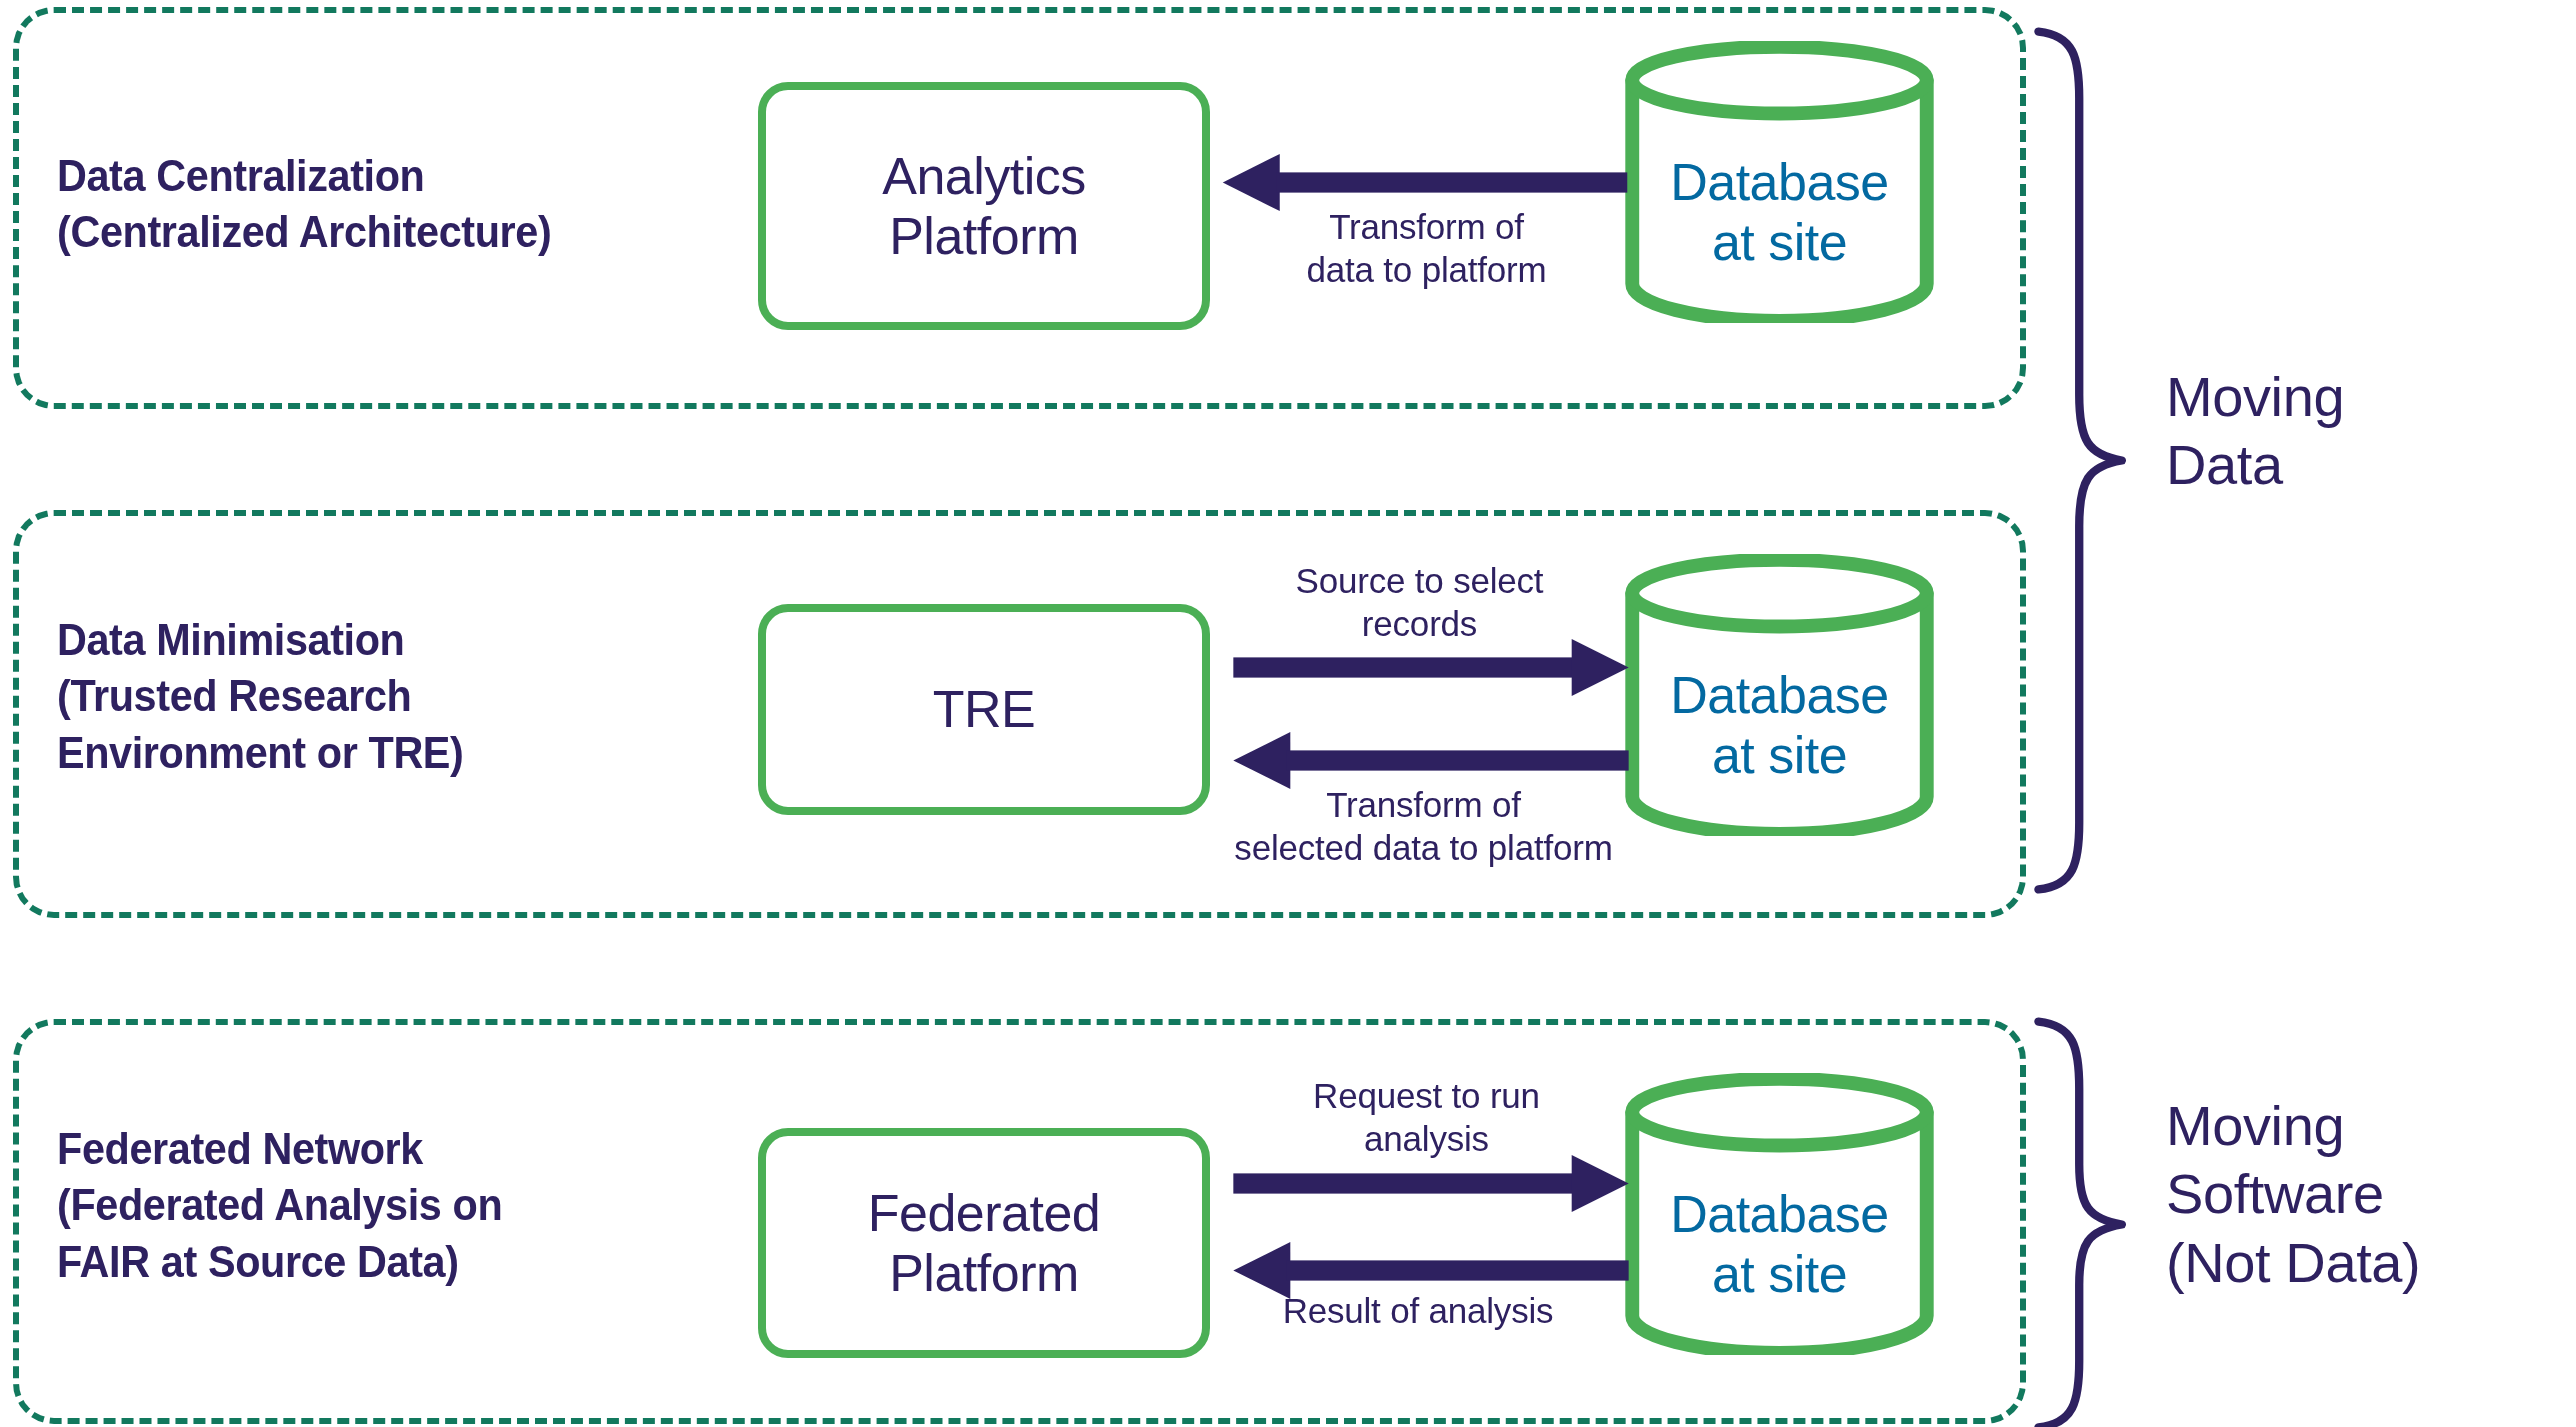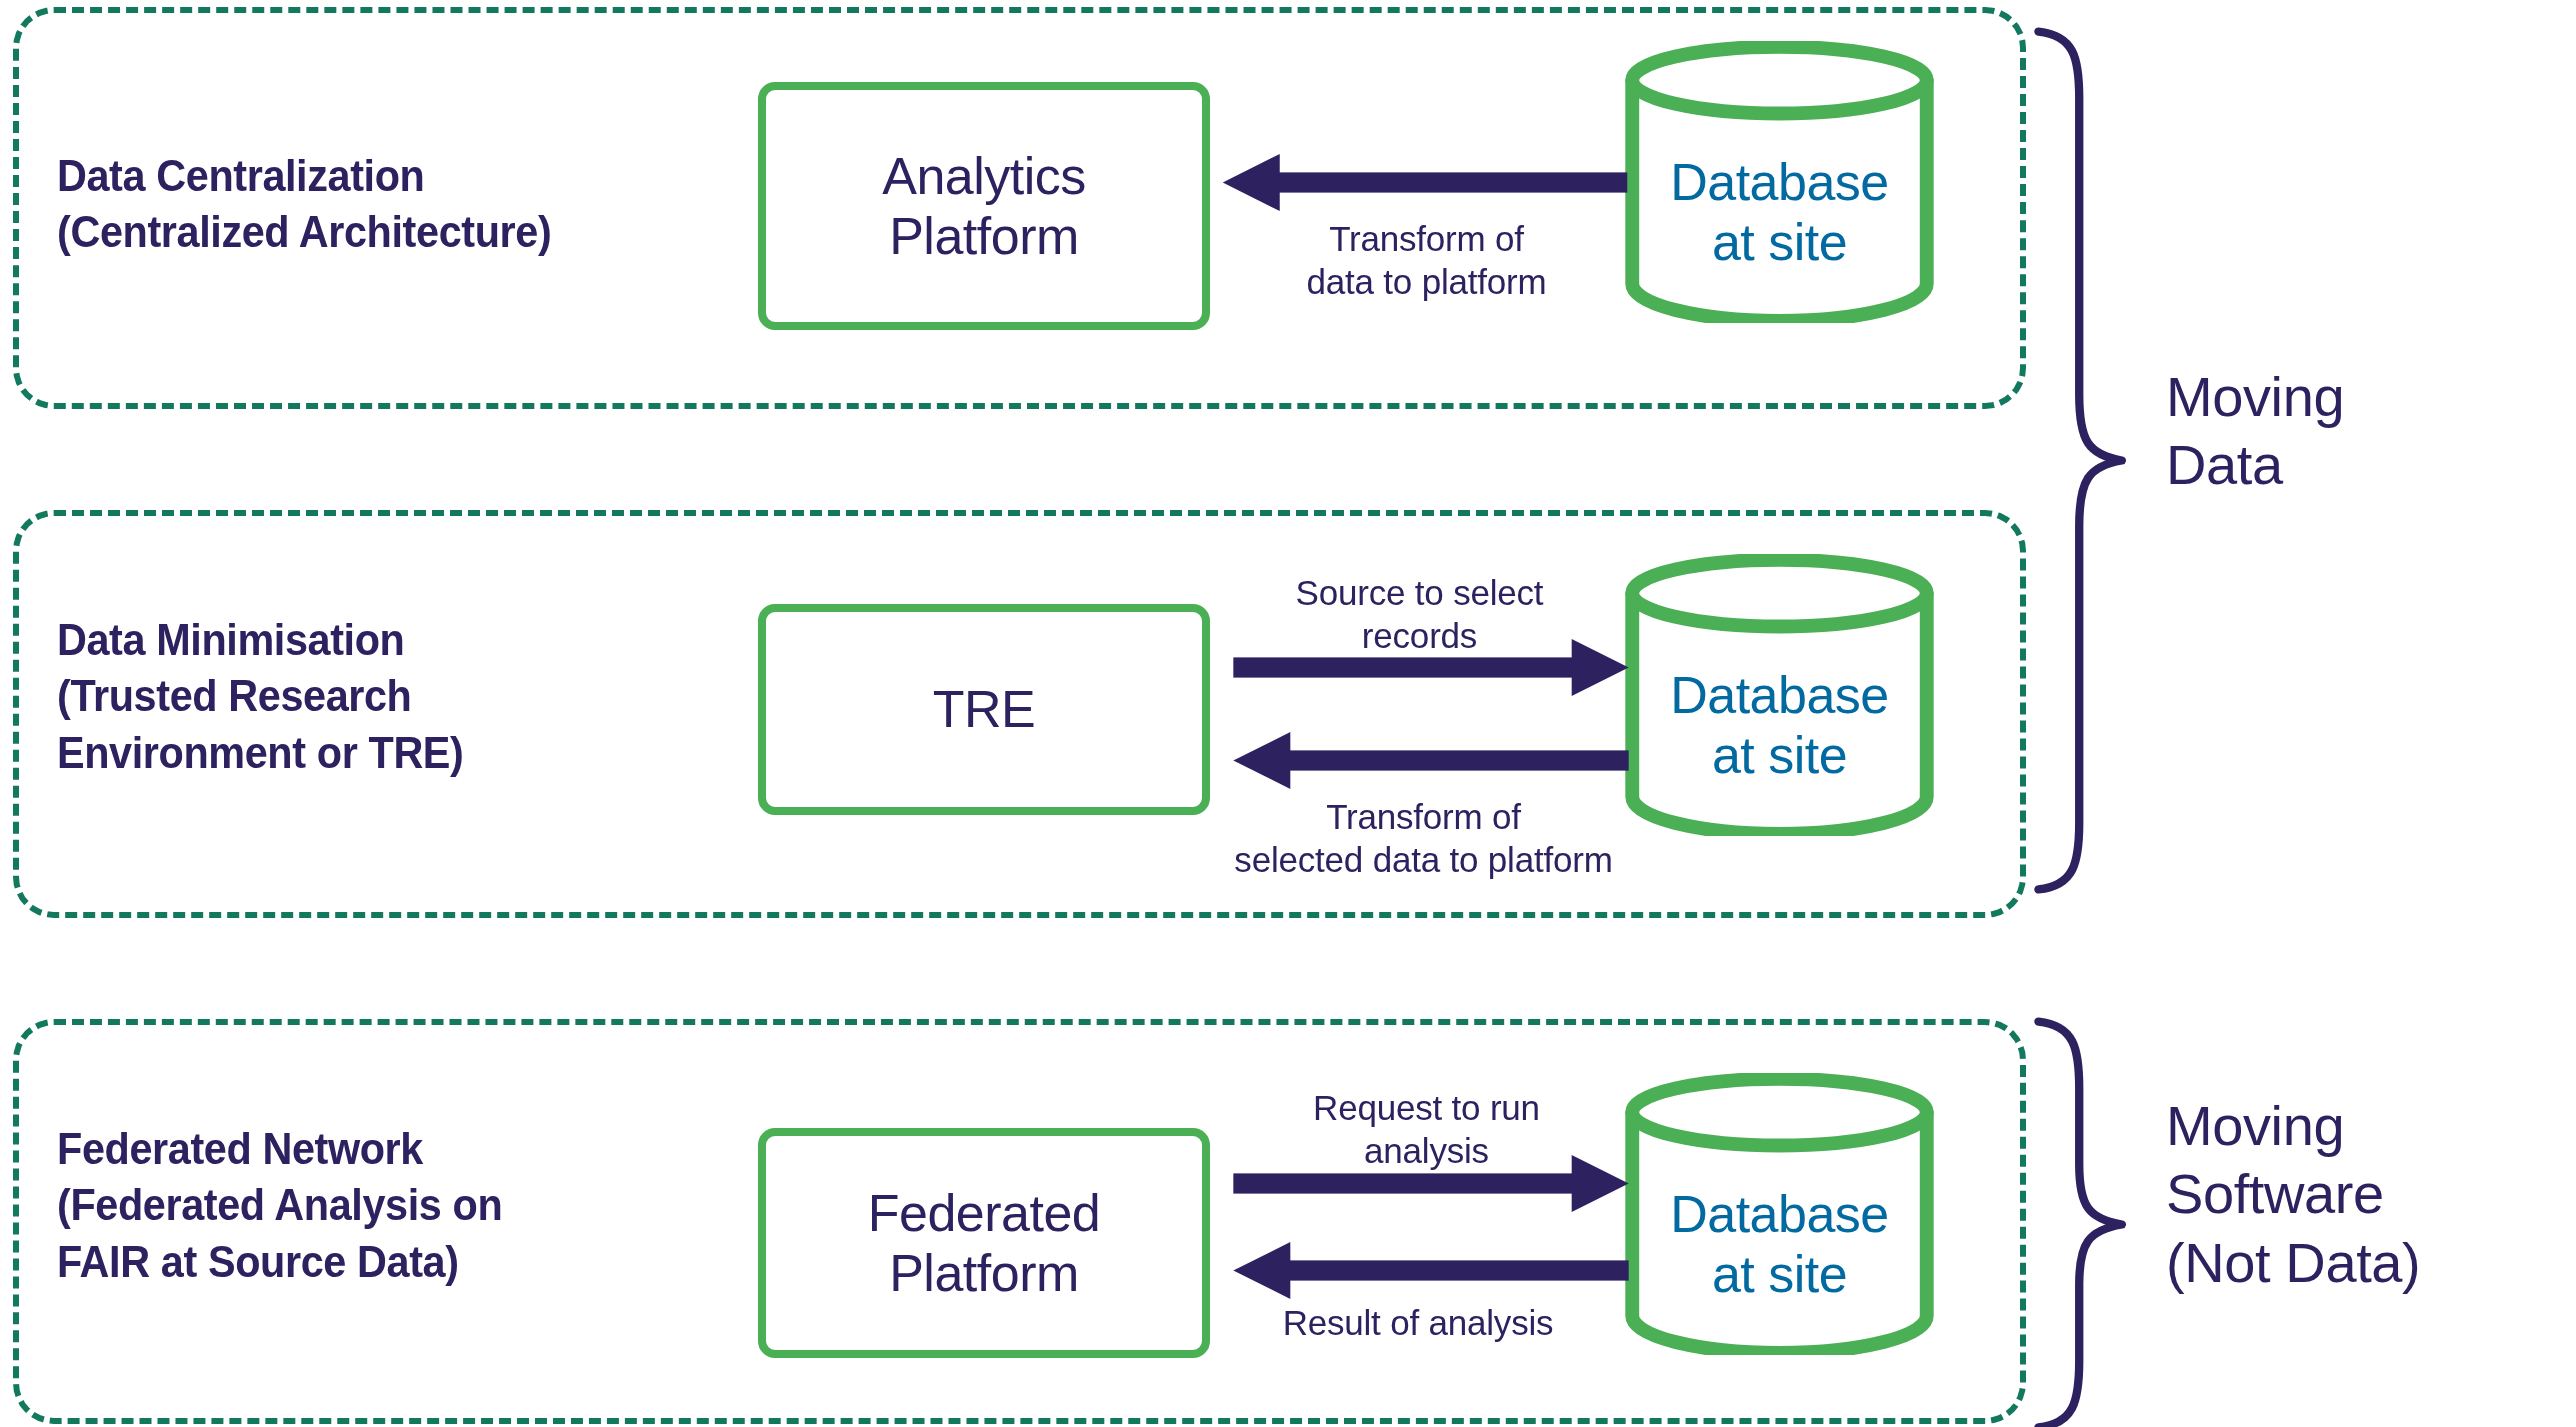--- a/index.html
+++ b/index.html
@@ -45,21 +45,21 @@
     white-space: pre-line;
   }
   #caption-1 { left: 57px; top: 148px;  width: 760px; }
   #caption-2 { left: 57px; top: 612px;  width: 760px; }
   #caption-3 { left: 57px; top: 1121px; width: 760px; }
 
   
   .platform-box {
     position: absolute;
     border: 8.3px solid #4BAF55;
-    border-radius: 17px;
+    border-radius: 30px;
     box-sizing: border-box;
     background: #ffffff;
     display: flex;
     align-items: center;
     justify-content: center;
     text-align: center;
   }
   .platform-label {
     color: #2E2160;
     font-size: 52px;
@@ -115,21 +115,20 @@
   
   .arrow-caption {
     position: absolute;
     color: #2E2160;
     font-size: 35px;
     line-height: 1.22;
     text-align: center;
     font-family: "Liberation Sans", sans-serif;
     white-space: pre-line;
     letter-spacing: -0.2px;
-    margin-top: 12px;
   }
   #cap-r1   { left: 1195px; top: 206px;  width: 463px; }
   #cap-r2a  { left: 1188px; top: 560px;  width: 463px; }
   #cap-r2b  { left: 1155px; top: 784px;  width: 537px; }
   #cap-r3a  { left: 1195px; top: 1075px; width: 463px; }
   #cap-r3b  { left: 1177px; top: 1290px; width: 482px; }
 
   
   .brace { position: absolute; }
   .brace svg { display: block; }

